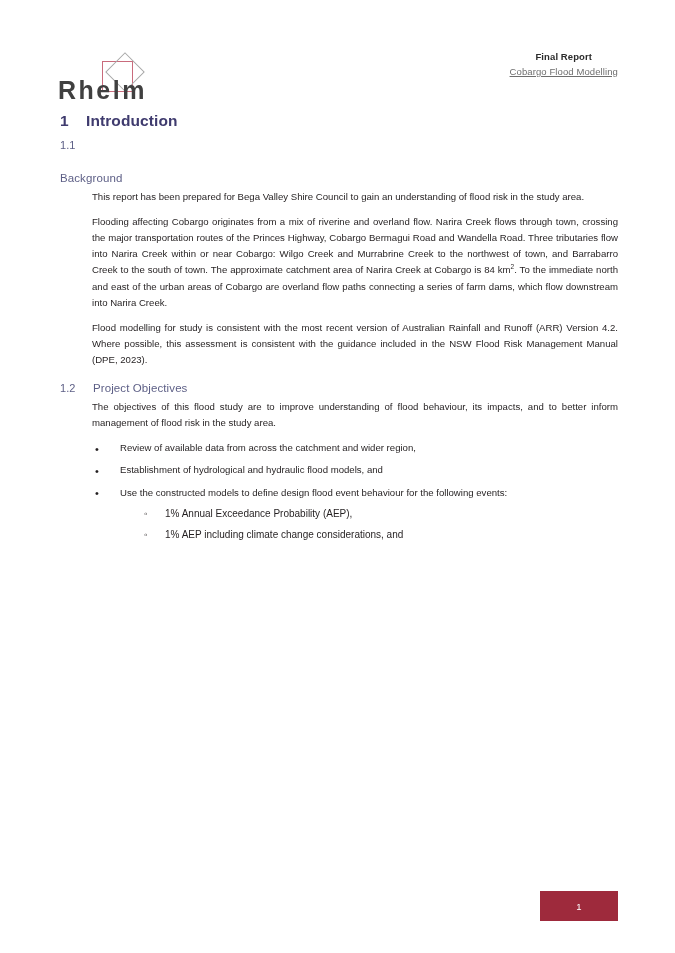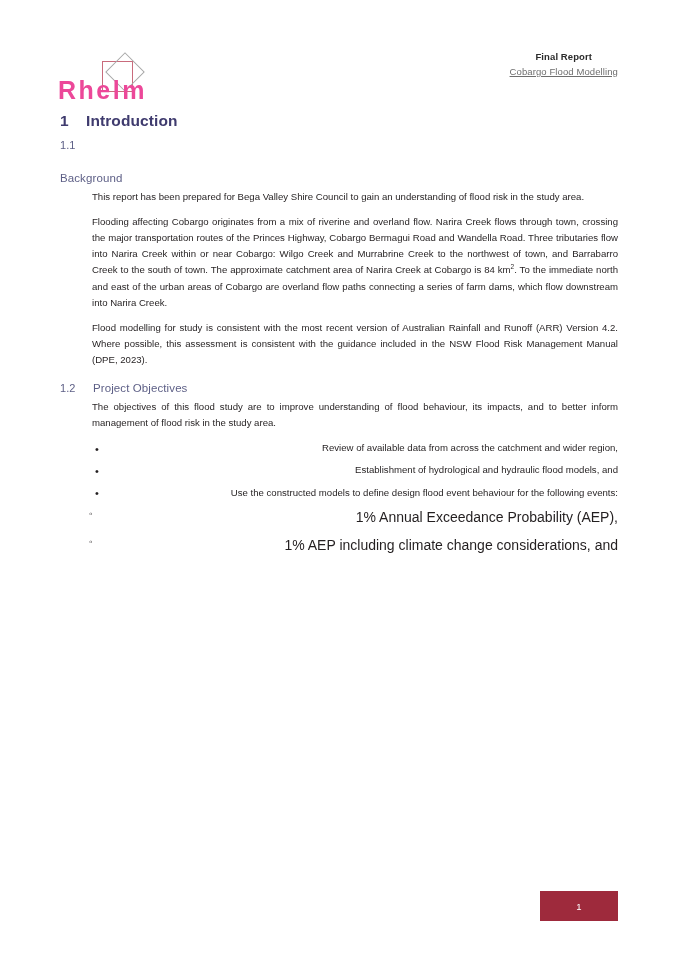--- a/index.html
+++ b/index.html
@@ -62,21 +62,21 @@
     transform: rotate(45deg);
     z-index: 2;
   }
   .logo-text {
     position: absolute;
     left: 0;
     top: 20px;
     font-size: 25px;
     font-weight: bold;
     letter-spacing: 2.5px;
-    color: #ec4899;
+    color: #404040;
     line-height: 1;
     z-index: 3;
     white-space: nowrap;
   }
 
   .header-right {
     position: absolute;
     right: 57px;
     top: 20px;
     text-align: center;
@@ -141,46 +141,45 @@
 
   sup { font-size: 0.68em; vertical-align: super; line-height: 0; }
 
   ul.bullets {
     margin: 0 0 0 0;
     padding: 0;
     list-style: none;
   }
   ul.bullets > li {
     position: relative;
-    padding: 0 57px 0 65px;
+    padding: 0 57px 0 120px;
     margin-bottom: 6px;
     font-size: 9.6px;
     line-height: 1.68;
     color: #231f20;
-    text-align: right;
   }
   ul.bullets > li::before {
     content: "\2022";
     position: absolute;
     left: 95px;
     top: -0.5px;
     font-size: 11px;
     color: #231f20;
   }
 
   ul.subbullets {
     margin: 5px 0 0 0;
     padding: 0;
     list-style: none;
   }
   ul.subbullets > li {
     position: relative;
     padding: 0 0 0 45px;
     margin-bottom: 5px;
-    font-size: 14px;
+    font-size: 10px;
     line-height: 1.68;
     color: #231f20;
   }
   ul.subbullets > li::before {
     content: "\25E6";
     position: absolute;
     left: 24px;
     top: 0;
     font-size: 10px;
     color: #231f20;

